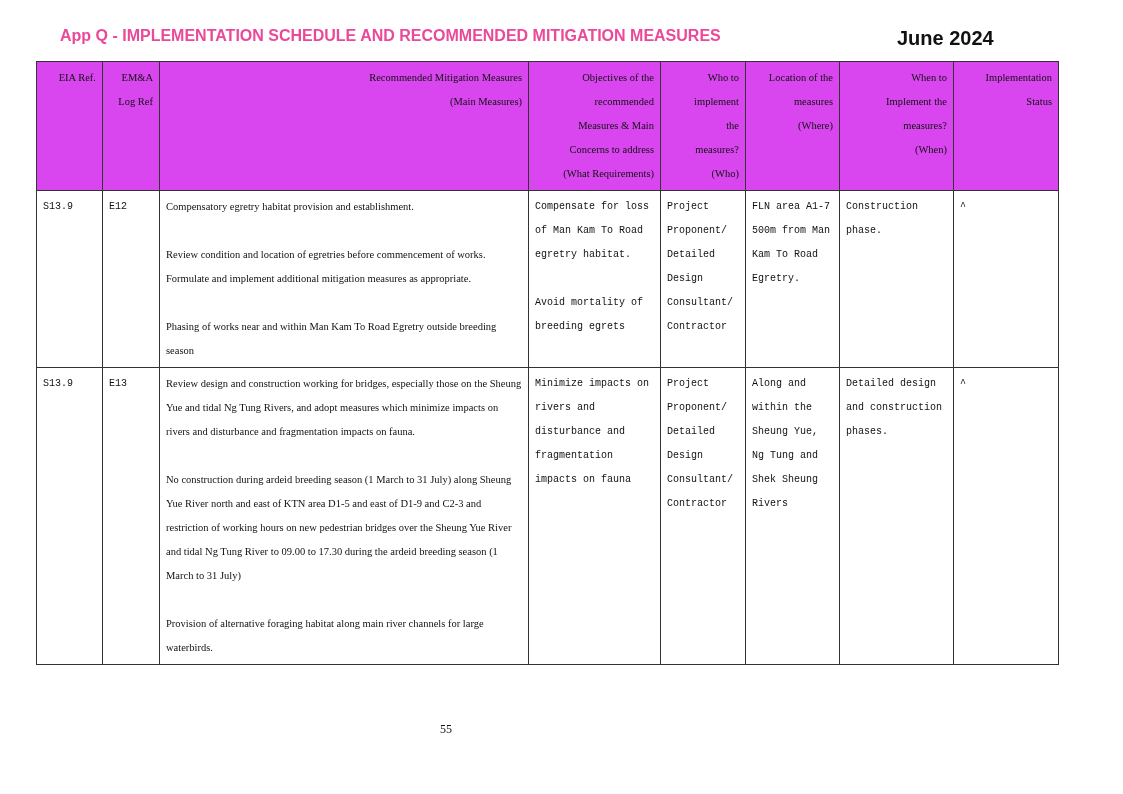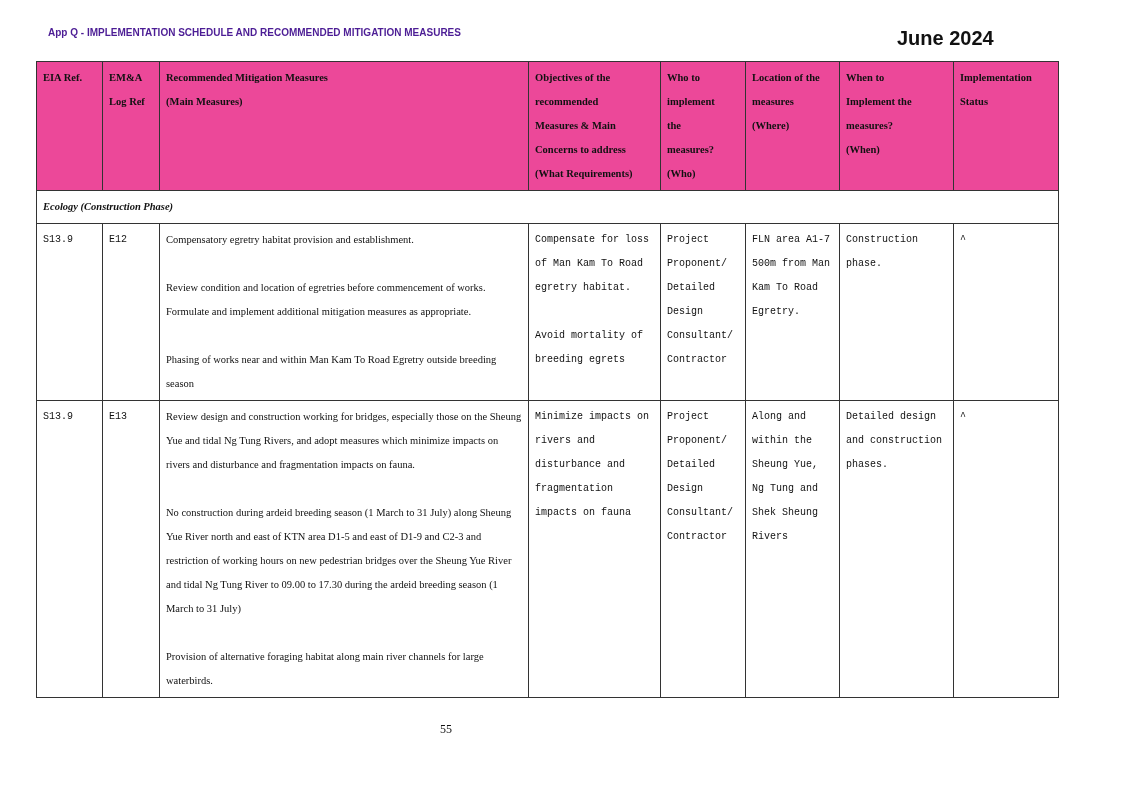--- a/index.html
+++ b/index.html
@@ -1,35 +1,35 @@
 <!DOCTYPE html>
 <html><head>
   <meta charset="utf-8">
   <style>
     html, body { margin: 0; padding: 0; background: #ffffff; }
     body { width: 1123px; height: 794px; position: relative; overflow: hidden; }
     .doc-title {
-      position: absolute; left: 48px; top: 27px;
-      font-family: "Liberation Sans", sans-serif; font-weight: bold; font-size: 10px; color: #4c1d95;
+      position: absolute; left: 60px; top: 27px;
+      font-family: "Liberation Sans", sans-serif; font-weight: bold; font-size: 16px; color: #ec4899;
     }
     .doc-date {
       position: absolute; left: 897px; top: 27px;
       font-family: "Liberation Sans", sans-serif; font-weight: bold; font-size: 20px; color: #111;
     }
     table.sched {
       position: absolute; left: 36px; top: 61px;
       width: 1022px; border-collapse: collapse; table-layout: fixed;
       font-family: "Liberation Serif", serif; font-size: 10.5px; color: #111;
     }
     table.sched td, table.sched th {
       border: 1.5px solid #333; vertical-align: top; padding: 4px 6px;
       line-height: 24px;
     }
     table.sched th {
-      background: #ec4899; font-weight: bold; text-align: left;
+      background: #d946ef; font-weight: normal; text-align: right;
       height: 112px;
     }
     .section-row td {
       font-weight: bold; font-style: italic; padding: 0 6px; line-height: 24px; height: 24px;
     }
     .c-left { text-align: left; }
     .c-center { text-align: left; }
     .para { display: block; }
     .gap { display: block; height: 24px; }
     .page-num {
@@ -93,23 +93,20 @@
           <span class="para">measures?</span>
           <span class="para">(When)</span>
         </th>
         <th>
           <span class="para">Implementation</span>
           <span class="para">Status</span>
         </th>
       </tr>
   </thead>
   <tbody>
-    <tr class="section-row">
-      <td colspan="8">Ecology (Construction Phase)</td>
-    </tr>
     <tr>
       <td class="c-left small">S13.9</td>
       <td class="c-left small">E12</td>
       <td class="c-left">
         <span class="para">Compensatory egretry habitat provision and establishment.</span>
         <span class="gap"></span>
         <span class="para">Review condition and location of egretries before commencement of works. Formulate and implement additional mitigation measures as appropriate.</span>
         <span class="gap"></span>
         <span class="para">Phasing of works near and within Man Kam To Road Egretry outside breeding season</span>
       </td>

